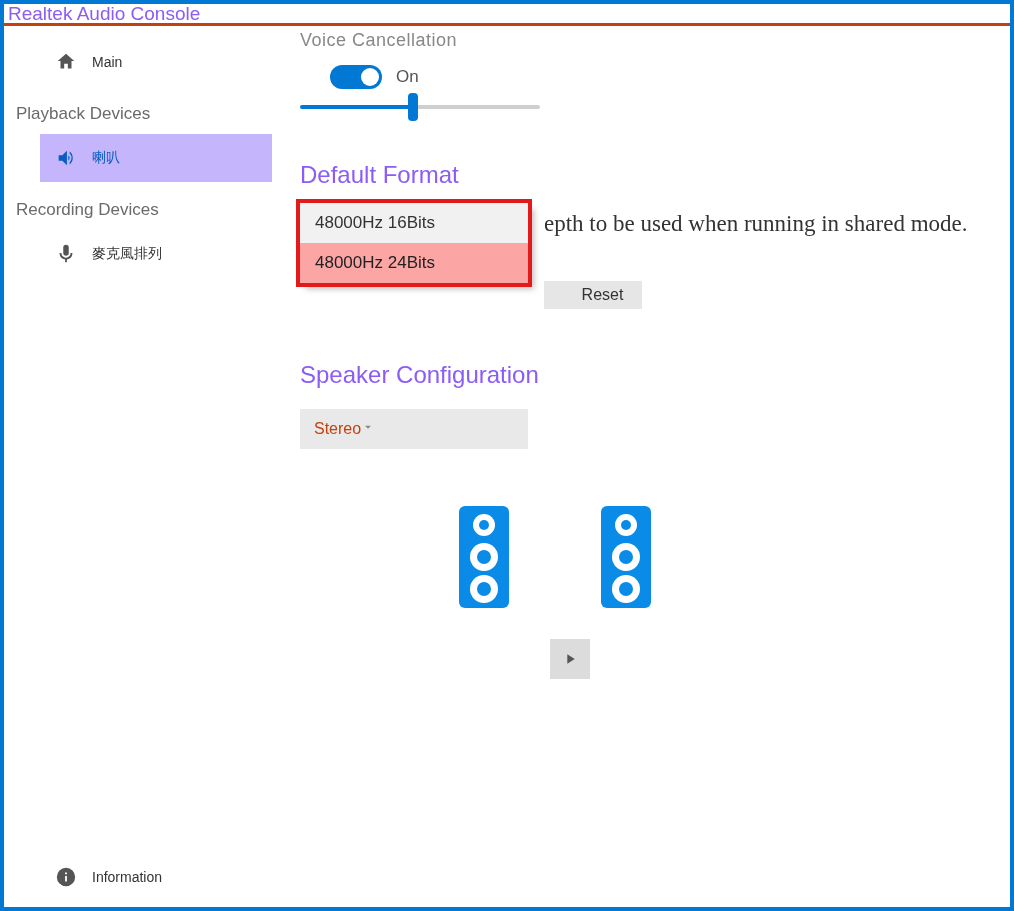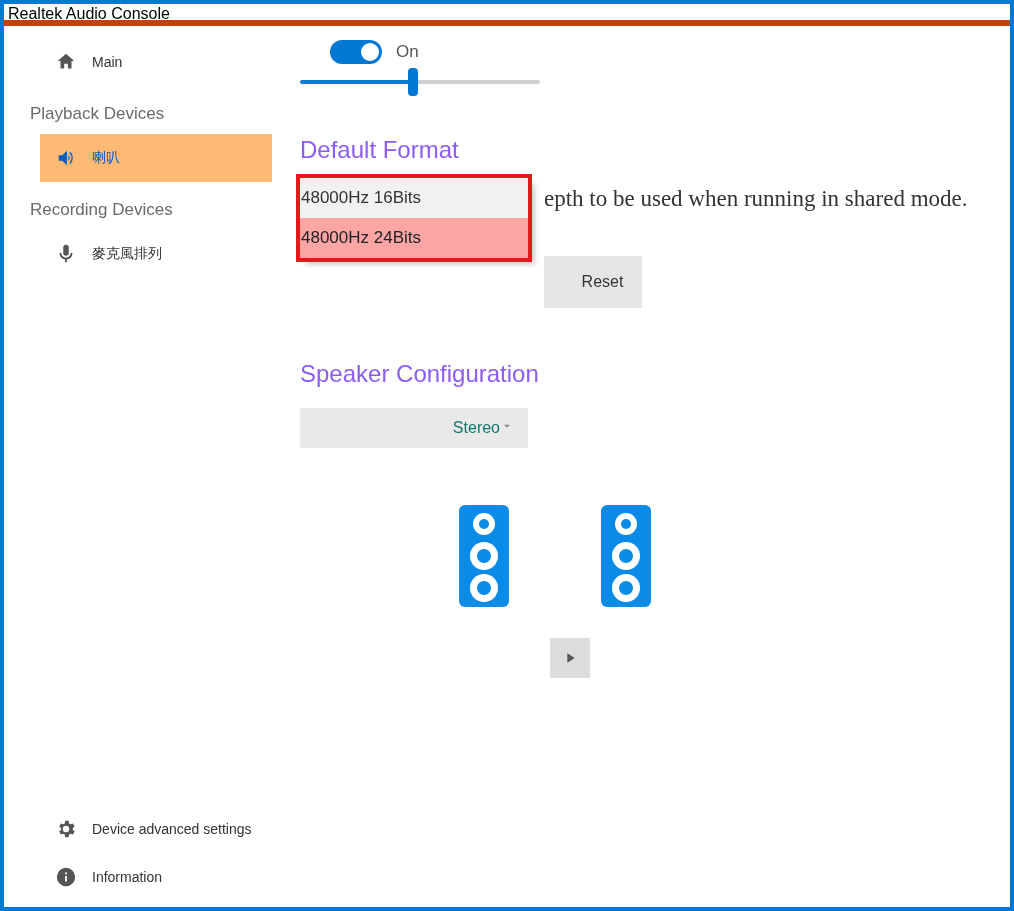--- a/index.html
+++ b/index.html
@@ -2,37 +2,37 @@
 <html><head>
 <meta charset="utf-8">
 <style>
   * { box-sizing: border-box; margin: 0; padding: 0; font-family: "Segoe UI", Tahoma, sans-serif; }
   html, body { width: 1014px; height: 911px; background: #fff; }
   .window {
     width: 1014px; height: 911px; border: 4px solid #0078d4; background: #fff;
     display: flex; flex-direction: column; position: relative; overflow: hidden;
   }
   .titlebar {
-    height: 22px; font-size: 16px; color: #000000; padding-left: 4px; line-height: 20px;
-    border-bottom: 6px solid #c2410c;
+    height: 22px; font-size: 19px; color: #8b5cf6; padding-left: 4px; line-height: 20px;
+    border-bottom: 3px solid #c2410c;
   }
   .body { flex: 1; display: flex; min-height: 0; }
   .sidebar {
     width: 268px; flex: none; display: flex; flex-direction: column;
     padding-top: 12px; position: relative;
   }
   .sidebar-row {
     display: flex; align-items: center; height: 48px; padding-left: 14px;
     font-size: 14px; color: #333; cursor: pointer; gap: 14px; margin-left: 36px;
   }
-  .sidebar-row.active { background: #fdba74; color: #0a5bc2; }
+  .sidebar-row.active { background: #c4b5fd; color: #0a5bc2; }
   .sidebar-row.active .icon svg { fill: #0a5bc2; }
   .sidebar-row .icon { width: 24px; display: flex; justify-content: center; }
   .sidebar-row .icon svg { width: 22px; height: 22px; fill: #555; }
-  .sidebar-section { font-size: 17px; color: #6a6a6a; padding: 18px 0 10px 26px; }
+  .sidebar-section { font-size: 17px; color: #6a6a6a; padding: 18px 0 10px 12px; }
   .sidebar-bottom { margin-top: auto; padding-bottom: 6px; }
   .main {
     flex: 1; padding: 0 24px 0 28px; position: relative; overflow: visible;
   }
   .voice-label { font-size: 18px; color: #888; margin-top: 4px; letter-spacing: .5px; }
   .toggle-row { display: flex; align-items: center; gap: 14px; margin-top: 14px; padding-left: 30px; }
   .toggle {
     width: 52px; height: 24px; border-radius: 12px; background: #0078d4; position: relative;
     cursor: pointer;
   }
@@ -53,33 +53,33 @@
   }
   .section-h { font-size: 24px; font-weight: 400; color: #8b5cf6; margin-top: 52px; }
   .df-row { display: flex; align-items: flex-start; margin-top: 14px; gap: 16px; }
   .dropdown-box {
     width: 228px; position: relative;
     outline: 4px solid #e21a1a; outline-offset: 0;
     box-shadow: 6px 6px 6px rgba(0,0,0,0.25);
     background: #fff;
   }
   .dropdown-item {
-    height: 40px; line-height: 40px; padding-left: 1px; font-size: 17px;
+    height: 40px; line-height: 40px; padding-left: 15px; font-size: 17px;
     color: #333; cursor: pointer; background: #f1f1f1;
   }
   .dropdown-item.selected { background: #fca5a5; color: #222; }
   .desc-trail { font-size: 23px; color: #333; margin-top: 8px; font-family: Liberation Serif, serif; }
   .reset-btn {
-    width: 98px; height: 52px; background: #e6e6e6; border: none; font-size: 16px;
+    width: 98px; height: 28px; background: #e6e6e6; border: none; font-size: 16px;
     color: #333; cursor: pointer; margin-top: 44px; padding-left: 19px;
   }
   .speaker-select {
     width: 228px; height: 40px; background: #e9e9e9; display: flex; align-items: center;
-    justify-content: flex-end; padding: 0 14px; margin-top: 20px; cursor: pointer;
-    font-size: 16px; color: #0f766e;
+    justify-content: flex-start; padding: 0 14px; margin-top: 20px; cursor: pointer;
+    font-size: 16px; color: #c2410c;
   }
   .speakers-row {
     display: flex; gap: 90px; margin-top: 56px; margin-left: 158px;
   }
   .speaker { width: 52px; height: 104px; }
   .speaker svg { width: 100%; height: 100%; }
   .play-btn {
     width: 40px; height: 40px; background: #dcdcdc; display: flex; align-items: center;
     justify-content: center; margin: 30px 0 0 250px; cursor: pointer;
   }
@@ -116,40 +116,33 @@
       <div class="sidebar-row">
         <span class="icon">
           <svg viewBox="0 0 24 24">
               <path d="M12 14a3 3 0 0 0 3-3V5a3 3 0 0 0-6 0v6a3 3 0 0 0 3 3zm5-3a5 5 0 0 1-10 0H5a7 7 0 0 0 6 6.9V21h2v-3.1A7 7 0 0 0 19 11h-2z"></path>
             </svg>
         </span>
         <span>麥克風排列</span>
       </div>
 
       <div class="sidebar-bottom">
-        <div class="sidebar-row">
-          <span class="icon">
-            <svg viewBox="0 0 24 24">
-                <path d="M19.4 13a7.5 7.5 0 0 0 .1-1 7.5 7.5 0 0 0-.1-1l2.1-1.6-2-3.5-2.5 1a7.4 7.4 0 0 0-1.7-1L15 3h-4l-.3 2.9a7.4 7.4 0 0 0-1.7 1l-2.5-1-2 3.5L6.6 11a7.5 7.5 0 0 0 0 2l-2.1 1.6 2 3.5 2.5-1a7.4 7.4 0 0 0 1.7 1L11 21h4l.3-2.9a7.4 7.4 0 0 0 1.7-1l2.5 1 2-3.5zM12 15.5A3.5 3.5 0 1 1 15.5 12 3.5 3.5 0 0 1 12 15.5z"></path>
-              </svg>
-          </span>
-          <span>Device advanced settings</span>
-        </div>
         <div class="sidebar-row">
           <span class="icon">
             <svg viewBox="0 0 24 24">
                 <path d="M12 2a10 10 0 1 0 10 10A10 10 0 0 0 12 2zm1 15h-2v-6h2zm0-8h-2V7h2z"></path>
               </svg>
           </span>
           <span>Information</span>
         </div>
       </div>
     </div>
 
     <div class="main">
+      <div class="voice-label">Voice Cancellation</div>
       <div class="toggle-row">
         <div class="toggle"></div>
         <span class="toggle-text">On</span>
       </div>
 
       <div class="slider-wrap">
         <div class="slider">
           <div class="slider-thumb"></div>
         </div>
       </div>

